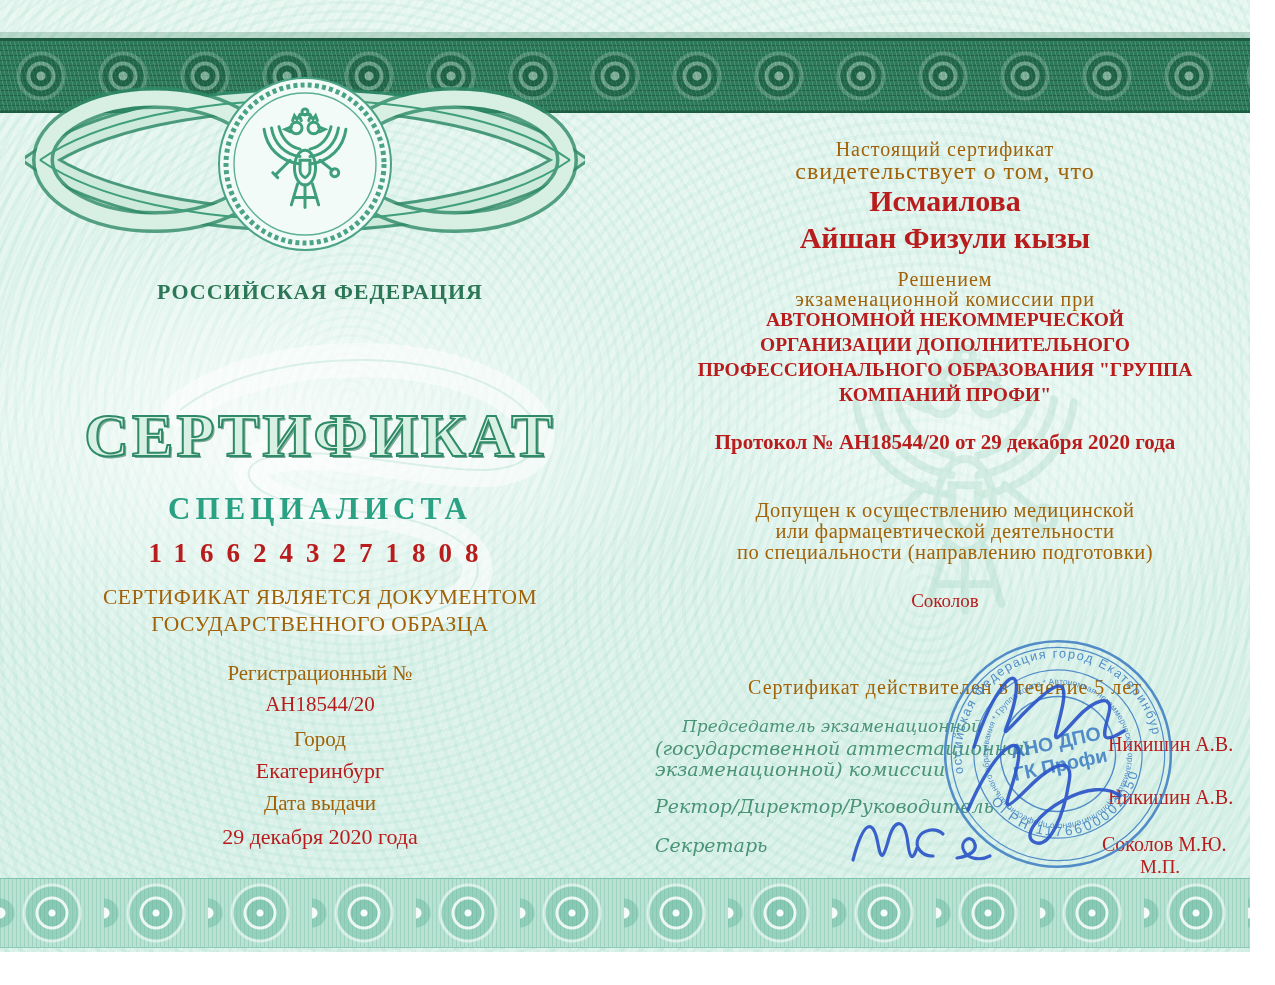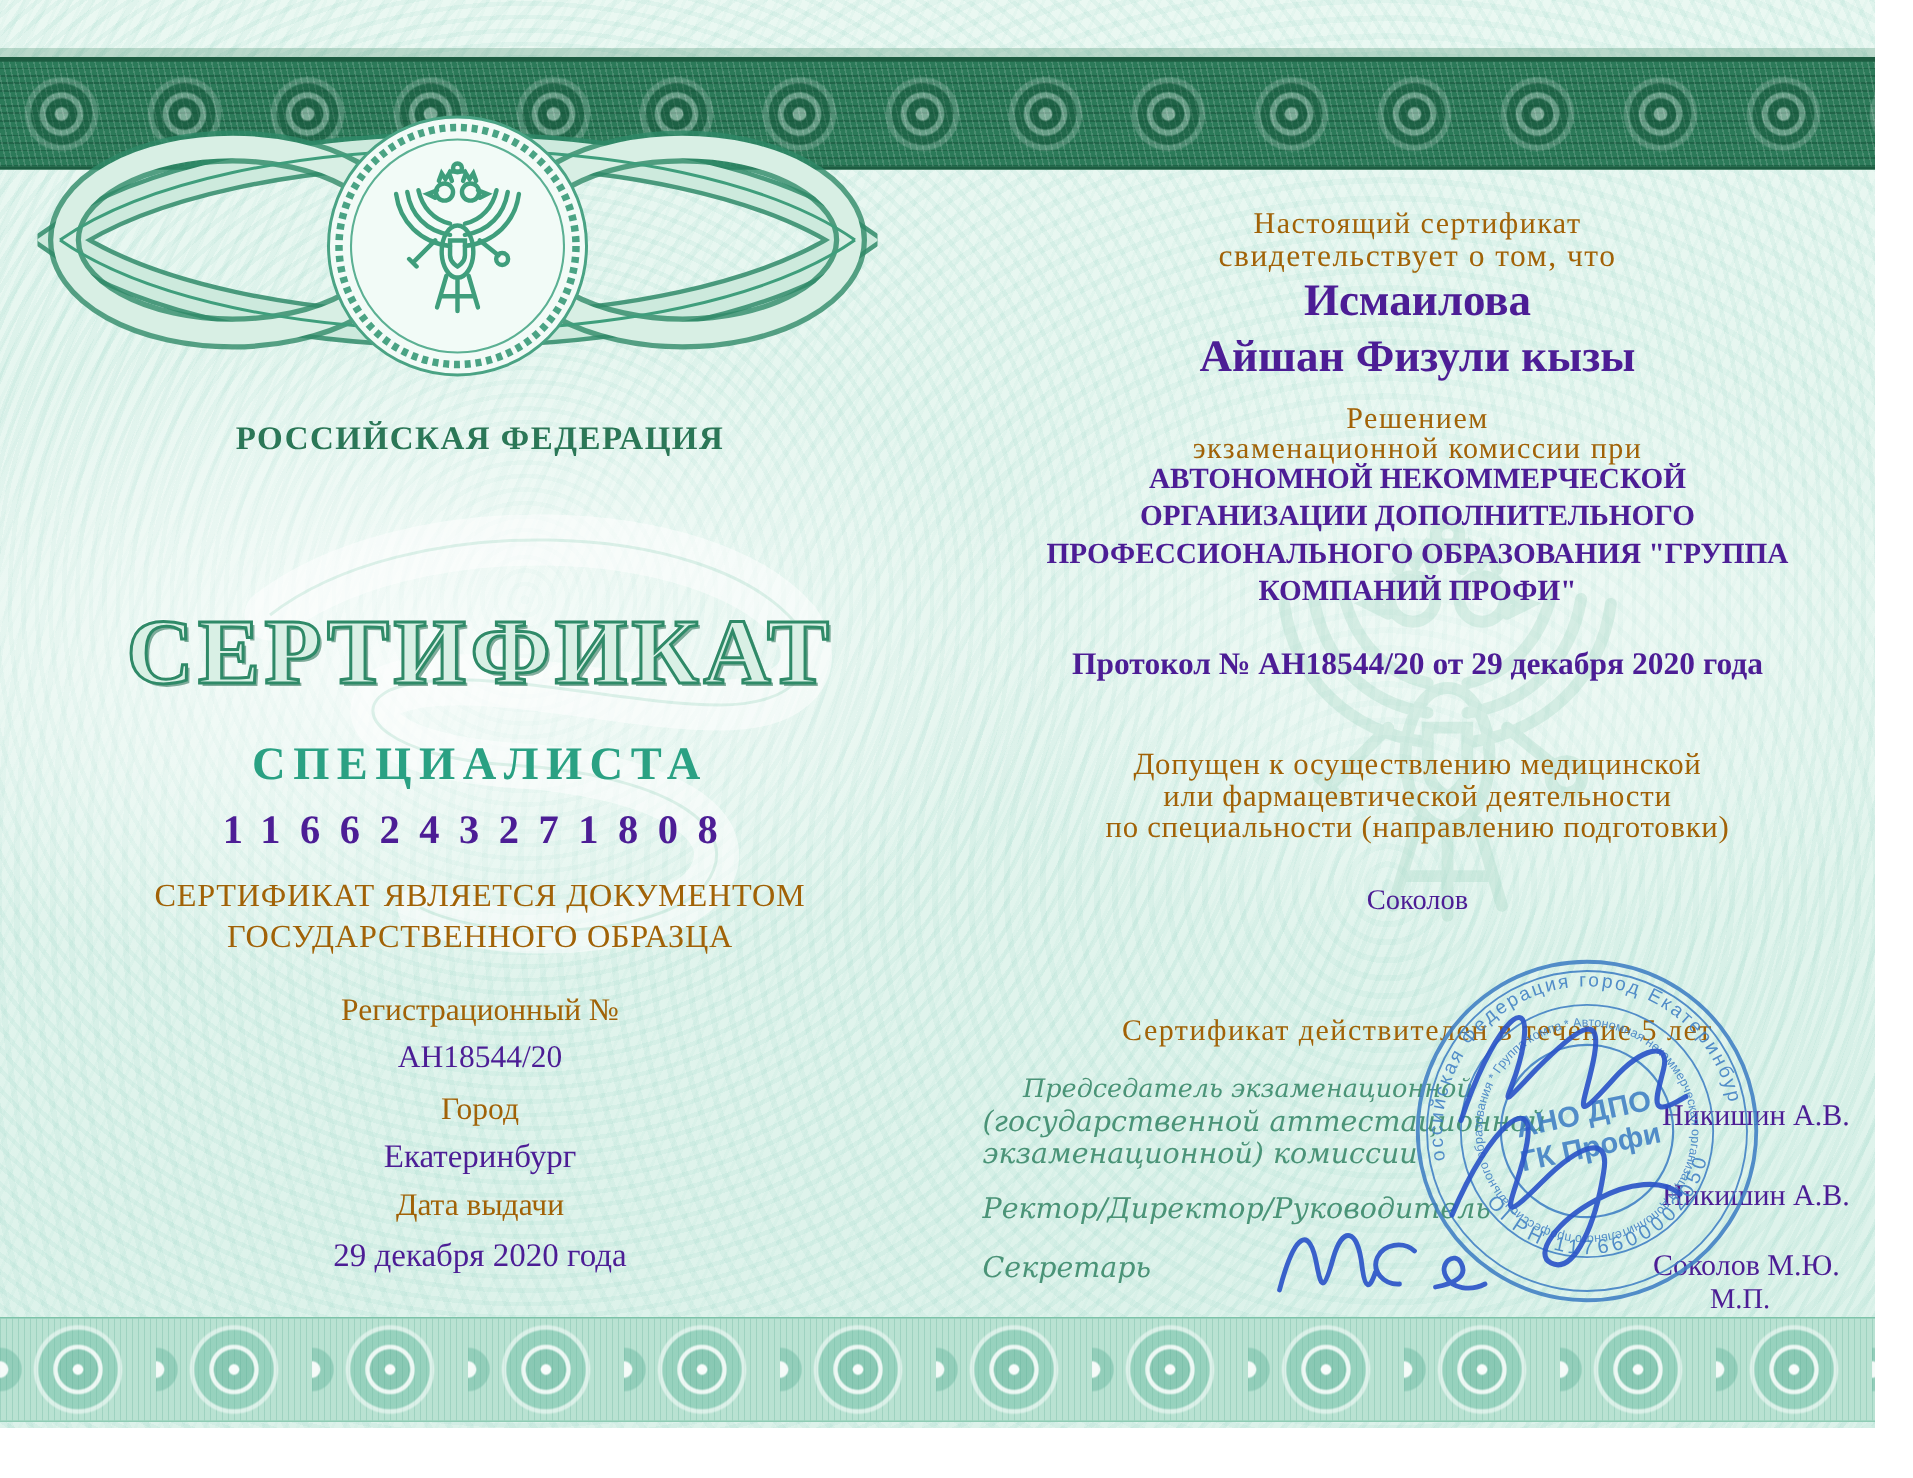--- a/index.html
+++ b/index.html
@@ -37,21 +37,21 @@
       radial-gradient(circle 16px at 0% 50%, rgba(255,255,255,.85) 0 5px, rgba(90,175,150,.4) 6px 14px, rgba(0,0,0,0) 15px),
       repeating-linear-gradient(90deg, rgba(80,165,140,.25) 0 1px, rgba(0,0,0,0) 1px 4px);
     background-size:104px 68px,104px 68px,auto;
     border-top:1px solid #7ec3aa;border-bottom:1px solid #8ecbb4;
   }
   .txt{position:absolute;white-space:nowrap;}
   .center-left{left:30px;width:580px;text-align:center;}
   .center-right{left:645px;width:600px;text-align:center;}
   .green{color:#a16207;}
   .dgreen{color:#2b7757;}
-  .black{color:#4c1d95;}
+  .black{color:#b91c1c;}
   .cert-title{
     font-weight:bold;font-size:62px;letter-spacing:3px;
     color:#d9f0e5;
     -webkit-text-stroke:2px #2f8a68;
     text-shadow:2px 2px 0 rgba(32,105,78,.55), -1px -1px 0 rgba(255,255,255,.7);
   }
   .script{font-family:"DejaVu Serif", serif;font-style:italic;color:#4a9377;}
   svg{position:absolute;}
   .nameblock{font-weight:bold;}
 </style>
@@ -139,21 +139,21 @@
 <div class="txt center-left green" style="top:661px;font-size:21px;">Регистрационный №</div>
 <div class="txt center-left black" style="top:692px;font-size:21px;">АН18544/20</div>
 
 <div class="txt center-left green" style="top:727px;font-size:21px;">Город</div>
 <div class="txt center-left black" style="top:758px;font-size:22px;">Екатеринбург</div>
 
 <div class="txt center-left green" style="top:791px;font-size:21px;">Дата выдачи</div>
 <div class="txt center-left black" style="top:824px;font-size:22px;">29 декабря 2020 года</div>
 
 <div class="txt center-right green" style="top:138px;font-size:20px;letter-spacing:1px;">Настоящий сертификат</div>
-<div class="txt center-right green" style="top:158px;font-size:21px;letter-spacing:1px;">свидетельствует о том, что</div>
+<div class="txt center-right green" style="top:158px;font-size:24px;letter-spacing:1px;">свидетельствует о том, что</div>
 
 <div class="txt center-right black nameblock" style="top:184px;font-size:30px;">Исмаилова</div>
 <div class="txt center-right black nameblock" style="top:221px;font-size:30px;">Айшан Физули кызы</div>
 
 <div class="txt center-right green" style="top:268px;font-size:20px;letter-spacing:1px;">Решением</div>
 <div class="txt center-right green" style="top:288px;font-size:20px;letter-spacing:1px;">экзаменационной комиссии при</div>
 
 <div class="txt center-right black" style="top:309px;font-size:19.5px;font-weight:bold;">АВТОНОМНОЙ НЕКОММЕРЧЕСКОЙ</div>
 <div class="txt center-right black" style="top:334px;font-size:19.5px;font-weight:bold;">ОРГАНИЗАЦИИ ДОПОЛНИТЕЛЬНОГО</div>
 <div class="txt center-right black" style="top:359px;font-size:19.5px;font-weight:bold;">ПРОФЕССИОНАЛЬНОГО ОБРАЗОВАНИЯ "ГРУППА</div>

